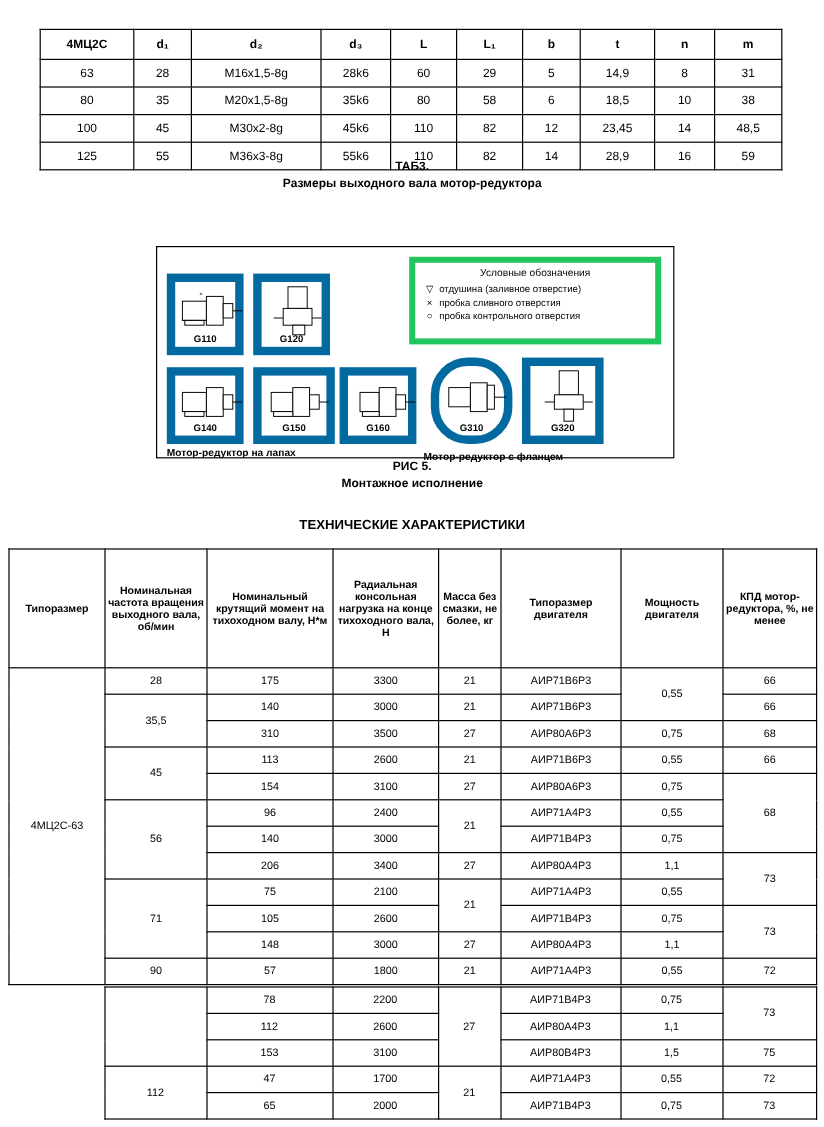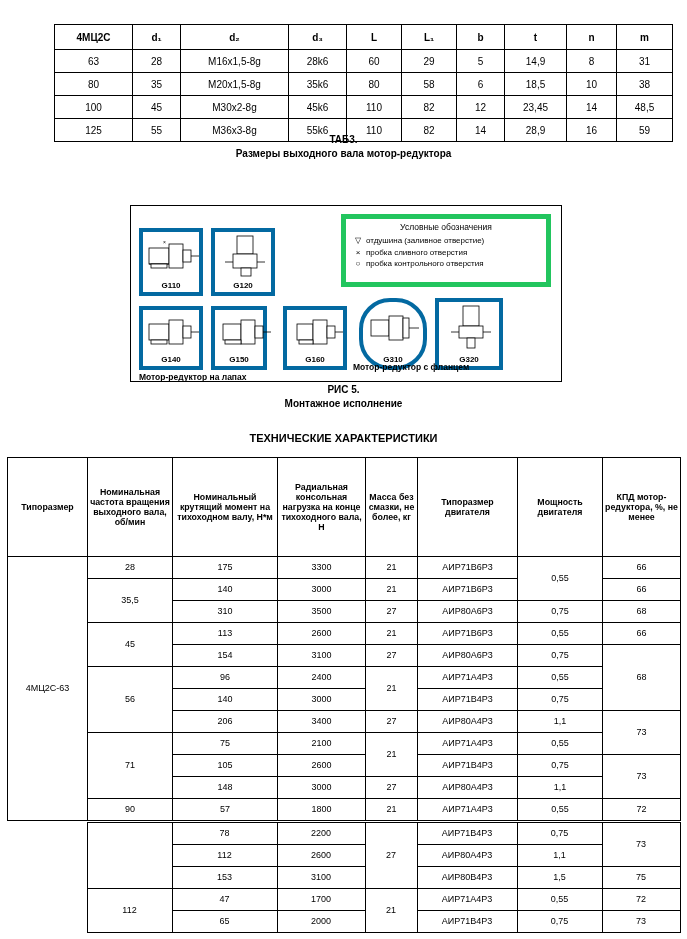--- a/index.html
+++ b/index.html
@@ -35,21 +35,21 @@
     line-height: 1.1;
   }
 
   
   .tbl1-wrap {
     position: absolute;
     left: 33px;
     top: 24px;
     width: 618px;
   }
-  .tbl1 { width: 618px; margin-left: 21px; }
+  .tbl1 { width: 618px; }
   .tbl1 td { height: 20px; font-size: 10px; }
   .tbl1 tr.head td { font-weight: bold; height: 22px; }
   .tab3-label {
     position: absolute;
     left: 0;
     top: 134px;
     width: 687px;
     text-align: center;
     font-weight: bold;
     font-size: 10px;
@@ -96,21 +96,21 @@
     font-size: 8px;
     margin-bottom: 2.5px;
   }
   .legend-sym {
     width: 16px;
     text-align: center;
     font-size: 8px;
   }
   .unit-cell {
     position: absolute;
-    border: 4px solid #0369a1;
+    border: 7px solid #0369a1;
     background: #ffffff;
     box-sizing: border-box;
   }
   .unit-label {
     position: absolute;
     bottom: 2px;
     left: 0;
     width: 100%;
     text-align: center;
     font-size: 8px;
@@ -312,21 +312,21 @@
       <svg width="62" height="46" viewBox="0 0 62 46">
         <rect class="fl" x="6" y="14" width="20" height="16"></rect>
         <rect class="fl" x="26" y="10" width="14" height="24"></rect>
         <rect class="fl" x="40" y="16" width="8" height="12"></rect>
         <line class="ln" x1="48" y1="22" x2="56" y2="22"></line>
         <rect class="fl" x="8" y="30" width="16" height="4"></rect>
       </svg>
       <span class="unit-label">G140</span>
     </div>
 
-    <div class="unit-cell" style="left:80px; top:100px; width:56px; height:64px;">
+    <div class="unit-cell" style="left:80px; top:100px; width:68px; height:64px;">
       <svg width="62" height="46" viewBox="0 0 62 46">
         <rect class="fl" x="8" y="14" width="18" height="16"></rect>
         <rect class="fl" x="26" y="10" width="14" height="24"></rect>
         <rect class="fl" x="40" y="16" width="8" height="12"></rect>
         <line class="ln" x1="48" y1="22" x2="56" y2="22"></line>
         <rect class="fl" x="10" y="30" width="16" height="4"></rect>
       </svg>
       <span class="unit-label">G150</span>
     </div>
 
@@ -356,21 +356,21 @@
         <rect class="fl" x="24" y="4" width="16" height="20"></rect>
         <rect class="fl" x="20" y="24" width="24" height="12"></rect>
         <rect class="fl" x="28" y="36" width="8" height="10"></rect>
         <line class="ln" x1="20" y1="30" x2="12" y2="30"></line>
         <line class="ln" x1="44" y1="30" x2="52" y2="30"></line>
       </svg>
       <span class="unit-label">G320</span>
     </div>
 
     <div class="group-label" style="left:8px; top:166px; width:208px;">Мотор-редуктор на лапах</div>
-    <div class="group-label" style="left:222px; top:156px; width:196px;">Мотор-редуктор с фланцем</div>
+    <div class="group-label" style="left:222px; top:169px; width:196px;">Мотор-редуктор с фланцем</div>
   </div>
 
   <div class="fig-caption1">РИС 5.</div>
   <div class="fig-caption2">Монтажное исполнение</div>
 
   <div class="tech-title">ТЕХНИЧЕСКИЕ ХАРАКТЕРИСТИКИ</div>
 
   <div class="tbl2-wrap">
     <table class="grid tbl2">
       <colgroup>

